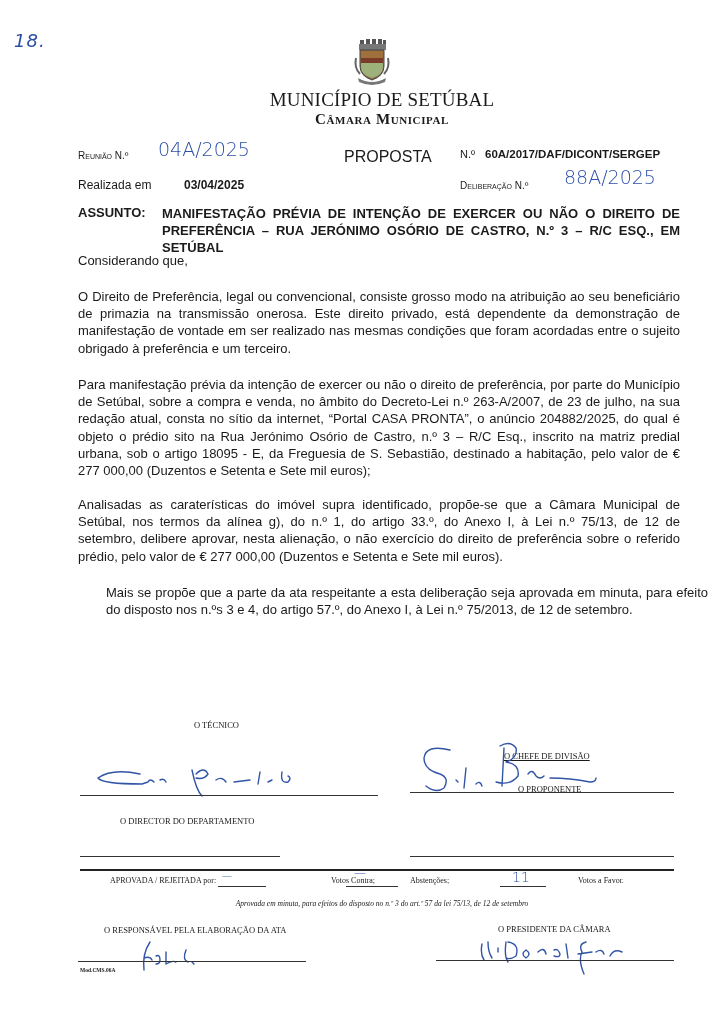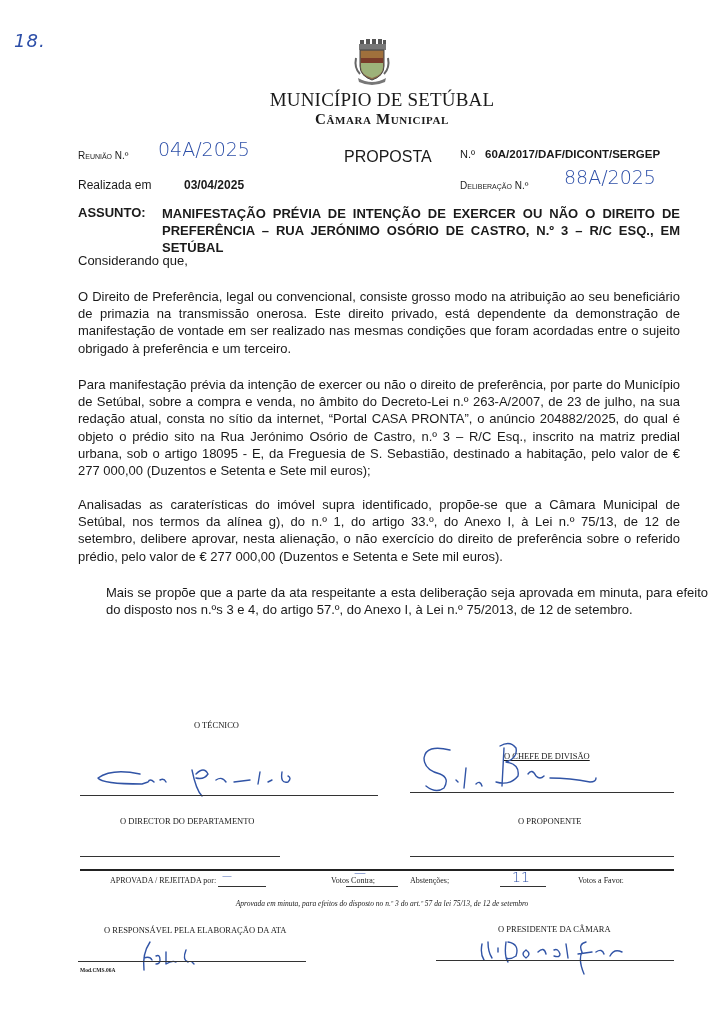--- a/index.html
+++ b/index.html
@@ -80,21 +80,21 @@
 </svg>
 <div class="abs line" style="left:80px; top:795px; width:298px;"></div>
 
 <div class="abs serif sig-label" style="left:504px; top:751px;text-decoration:underline;">O Chefe de Divisão</div>
 <svg class="sig-svg" style="left:420px; top:738px;" width="200" height="60">
   <path d="M30 12 Q6 6 4 20 Q4 32 20 36 Q30 40 24 50 Q16 56 6 48 M36 42 L38 44 M46 30 L44 50 M56 46 Q60 42 62 48 M80 8 Q90 2 96 10 Q98 20 86 24 Q100 26 98 38 Q90 48 76 44 M84 10 L82 48 M108 36 Q112 30 116 38 Q120 42 124 38 M130 40 Q150 40 170 44 Q176 44 176 40"></path>
 </svg>
 <div class="abs line" style="left:410px; top:792px; width:264px;"></div>
 
 <div class="abs serif sig-label" style="left:120px; top:816px;">O Director do Departamento</div>
-<div class="abs serif sig-label" style="left:518px; top:816px;">O Proponente</div>
+<div class="abs serif sig-label" style="left:518px; top:784px;">O Proponente</div>
 <div class="abs line" style="left:80px; top:856px; width:200px;"></div>
 <div class="abs line" style="left:410px; top:856px; width:264px;"></div>
 
 <div class="abs thick" style="left:80px; top:869px; width:594px;"></div>
 <div class="abs serif" style="left:110px; top:876px; font-size:8px;">APROVADA / REJEITADA por:</div>
 <div class="abs line" style="left:218px; top:886px; width:48px;"></div>
 <div class="abs hand" style="left:222px; top:870px; font-size:10px;">—</div>
 <div class="abs serif" style="left:290px; top:876px; font-size:8px;margin-left:41px;">Votos Contra;</div>
 <div class="abs line" style="left:346px; top:886px; width:52px;"></div>
 <div class="abs hand" style="left:354px; top:866px; font-size:12px;">—</div>

